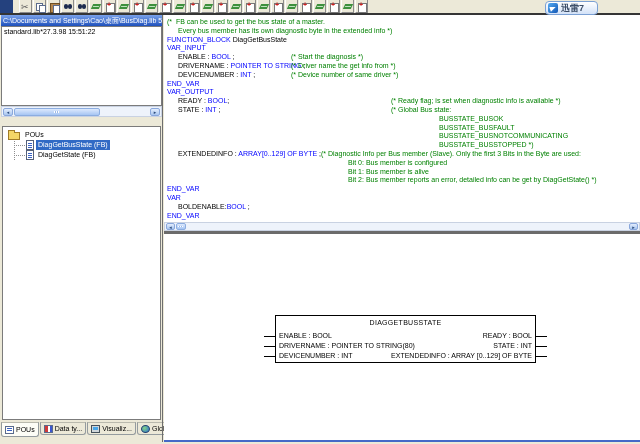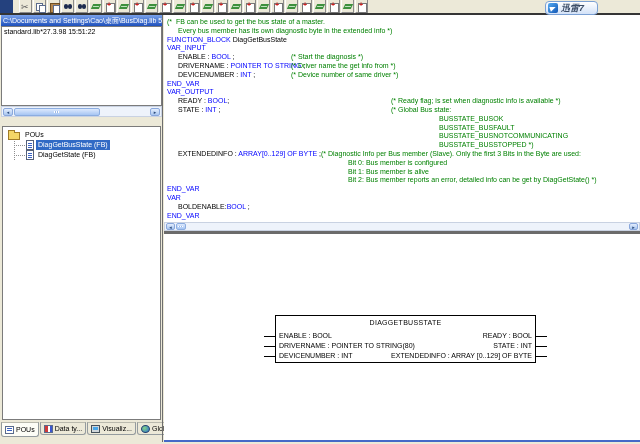--- a/index.html
+++ b/index.html
@@ -22,21 +22,21 @@
   .g-plusE::before{content:"";position:absolute;left:2px;top:5px;width:7px;height:8px;background:#fff;border:1px solid #777;}
   .g-plusE::after{content:"+";position:absolute;left:3px;top:3px;font-size:7px;color:#c22;font-weight:bold;}
 
   #topline{position:absolute;left:0;top:13px;width:640px;height:2px;background:#353535;}
 
   
   #overlay-chip{position:absolute;left:545px;top:1px;width:53px;height:14px;box-sizing:border-box;z-index:9;
     border:1px solid #7aa0d4;border-radius:4px;background:linear-gradient(#ffffff,#d3e2f8);display:flex;align-items:center;}
   .chip-icon{width:10px;height:10px;margin:0 3px 0 2px;border-radius:2px;background:linear-gradient(135deg,#55aaf2,#1257b4);position:relative;}
   .chip-icon::before{content:"";position:absolute;left:2px;top:3px;border-left:6px solid #fff;border-top:2px solid transparent;border-bottom:3px solid transparent;transform:rotate(-18deg);}
-  .chip-label{font-size:9px;font-style:italic;font-weight:bold;color:#3a4c66;letter-spacing:0;}
+  .chip-label{font-size:9px;font-weight:bold;color:#3a4c66;letter-spacing:0;}
 
   
   #lm-caption{position:absolute;left:1px;top:15px;width:161px;height:11px;box-sizing:border-box;
     background:linear-gradient(#7aa2ea,#1e50bc);color:#fff;font-size:7px;line-height:11px;padding-left:2px;
     white-space:nowrap;overflow:hidden;}
   #lm-list{position:absolute;left:1px;top:26px;width:161px;height:80px;box-sizing:border-box;background:#fff;
     border:1px solid #7b7b7b;font-size:7px;color:#000;overflow:hidden;}
   .lm-file{padding:1px 2px;white-space:nowrap;}
 
   .hscroll{position:absolute;box-sizing:border-box;background:#eef3fb;border:1px solid #c9d2e2;}

